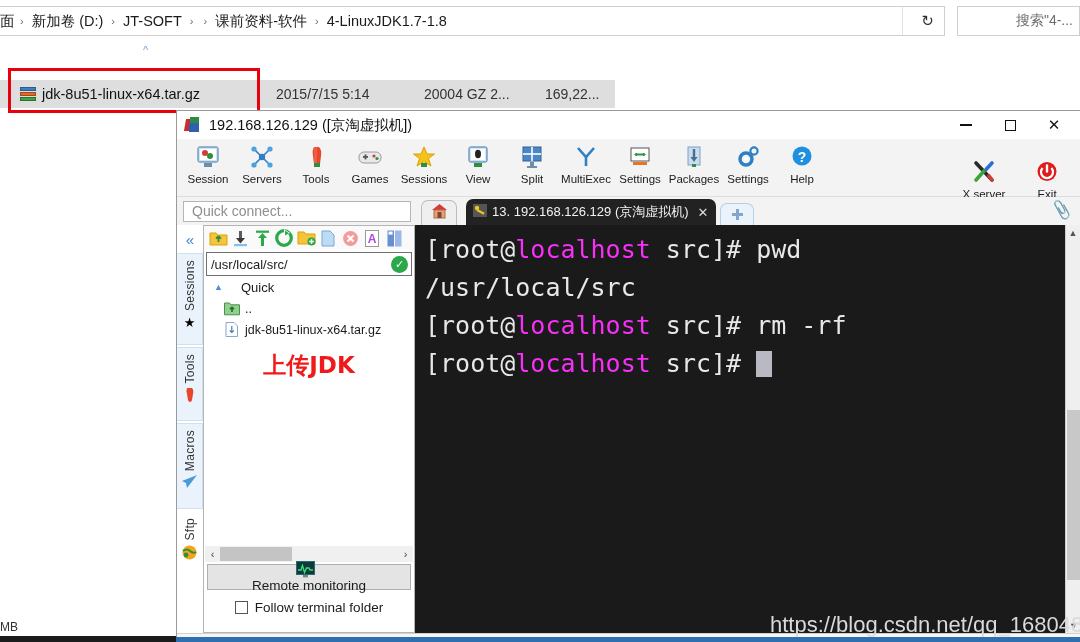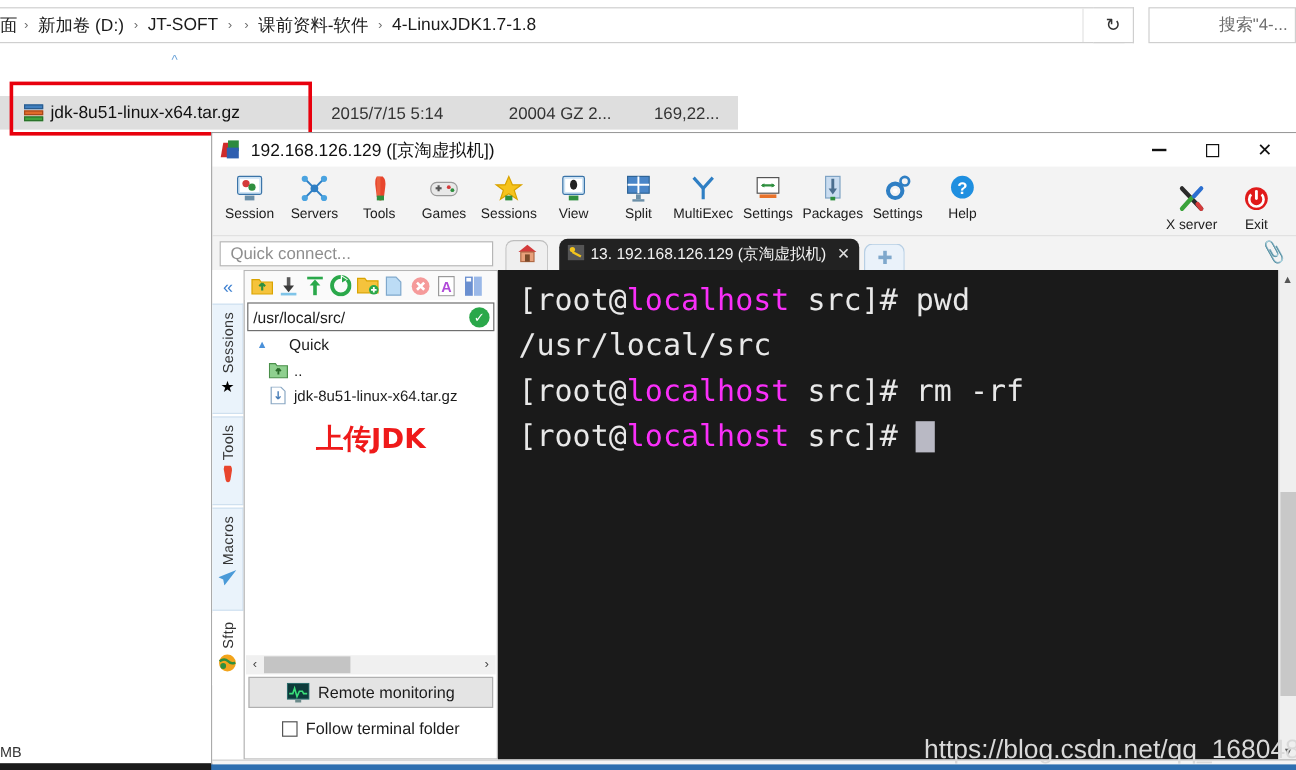--- a/index.html
+++ b/index.html
@@ -78,21 +78,21 @@
   .moba-title-text { font-size:14.5px; color:#111; }
   .wbtns { position:absolute; right:4px; top:0; height:28px; display:flex; align-items:center; }
   .wbtn { width:44px; height:28px; display:flex; align-items:center; justify-content:center;
           font-size:15px; color:#111; }
   .wbtn .sqr { width:11px; height:11px; border:1.4px solid #111; }
   .wbtn .mins { width:12px; height:1.4px; background:#111; }
 
   
   .moba-toolbar { position:relative; height:58px; background:#f3f3f3; border-bottom:1px solid #dcdcdc; }
   .tb-group { position:absolute; left:4px; top:0; display:flex; }
-  .tb-right { position:absolute; right:6px; top:9px; display:flex; }
+  .tb-right { position:absolute; right:6px; top:15px; display:flex;gap:9px; }
   .tbitem { width:54px; display:flex; flex-direction:column; align-items:center; padding-top:3px; }
   .tbitem .glyph { height:30px; display:flex; align-items:center; justify-content:center; }
   .tbitem .lbl { font-size:11.5px; color:#1b1b1b; margin-top:1px; white-space:nowrap; }
 
   
   .qcrow { position:relative; height:28px; background:#f3f3f3; display:flex; align-items:center; }
   .qc {
     margin-left:6px; width:228px; height:21px; border:1px solid #b6b6b6; background:#fff;
     display:flex; align-items:center; padding-left:8px; font-size:14px; color:#8e8e8e;
   }
@@ -138,26 +138,26 @@
   .litem { height:21px; display:flex; align-items:center; font-size:12.5px; color:#1b1b1b; padding-left:20px; }
   .litem .ic { width:16px; height:15px; margin-right:5px; position:relative; flex:none; }
   .annot { text-align:center; color:#ef1a1a; font-size:23px; font-weight:bold; margin-top:10px;
            font-family:"DejaVu Sans", sans-serif; }
   .hscroll { position:absolute; left:1px; bottom:70px; width:208px; height:16px; background:#f0f0f0;
              display:flex; align-items:center; justify-content:space-between; }
   .hs-arrow { width:15px; text-align:center; font-size:11px; color:#444; }
   .hs-thumb { position:absolute; left:15px; top:1px; width:72px; height:14px; background:#c4c4c4; }
   .remote-btn { position:absolute; left:3px; bottom:42px; width:204px; height:26px;
                 background:#e4e4e4; border:1px solid #b0b0b0; display:flex; align-items:center;
-                justify-content:center; font-size:13.5px; color:#1b1b1b; }
+                justify-content:center; font-size:13.5px; color:#1b1b1b;flex-direction:column; }
   .follow-row { position:absolute; left:3px; bottom:12px; width:204px; height:26px;
                 display:flex; align-items:center; justify-content:center; font-size:13.5px; color:#1b1b1b; }
   .cbx { width:13px; height:13px; border:1.4px solid #555; background:#fff; margin-right:7px; flex:none; }
 
-  .term { position:relative; flex:1; background:#1a1a1a; overflow:hidden;padding-left:7px; }
+  .term { position:relative; flex:1; background:#1a1a1a; overflow:hidden; }
   .term pre {
     margin:0; padding:6px 0 0 10px;
     font-family:"DejaVu Sans Mono","Liberation Mono",monospace;
     font-size:25px; line-height:38px; color:#e8e8e8; white-space:pre;
   }
   .mag { color:#f92ff9; }
   .cursor { display:inline-block; width:16px; height:26px; background:#b9b9c4; vertical-align:-5px; }
   .vscroll { position:absolute; right:0; top:0; width:15px; height:100%; background:#efefef; border-left:1px solid #cfcfcf; }
   .vs-arrow { height:15px; display:flex; align-items:center; justify-content:center; font-size:9px; color:#555; }
   .vs-thumb { position:absolute; left:1px; top:185px; width:13px; height:170px; background:#c8c8c8; }

